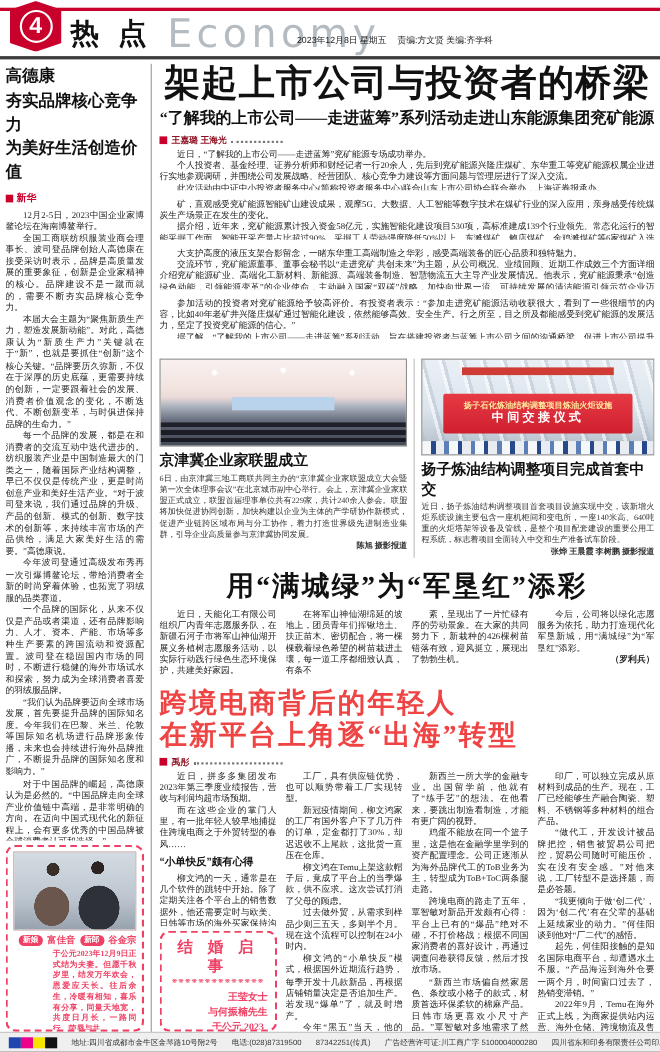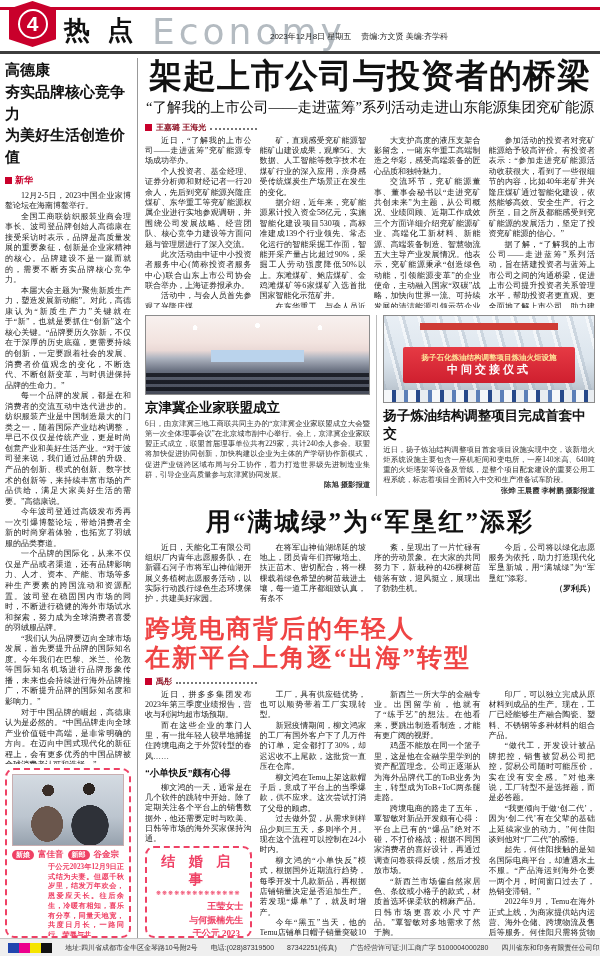--- a/index.html
+++ b/index.html
@@ -37,45 +37,45 @@
   .sidebar-text p{ text-indent:2em; }
   
   .notice{ border:2px dashed #ef4165; border-radius:9px; padding:4px 5px; margin-top:4px; background:#fff; }
   .notice-photo{ height:170px; overflow:hidden; }
   .couple-photo{ height:72px; border:1px solid #c9aeb0; background:
       radial-gradient(circle 6px at 32% 22%, #3a2e28 97%, rgba(0,0,0,0) 100%),
       radial-gradient(circle 6px at 69% 20%, #2b2420 97%, rgba(0,0,0,0) 100%),
       radial-gradient(ellipse 24% 42% at 31% 70%, #6a564c 60%, rgba(0,0,0,0) 61%),
       radial-gradient(ellipse 28% 48% at 70% 72%, #2e3138 60%, rgba(0,0,0,0) 61%),
       linear-gradient(180deg,#d4dbe2 0%,#bcc5cf 60%,#97a2ae 100%); }
-  .couple-names{ display:flex; justify-content:flex-start; align-items:center; gap:4px; margin:3px 0 2px; }
+  .couple-names{ display:flex; justify-content:flex-end; align-items:center; gap:4px; margin:3px 0 2px; }
   .pill{ background:#ef4165; color:#fff; border-radius:7px; padding:0 4px; font:bold 7px/10px "Liberation Sans",sans-serif; }
   .couple-names b{ color:#ef4165; font-size:8.5px; }
   .red-text{ color:#ef4165; font-size:7.2px; line-height:1.35; text-align:justify; font-weight:bold;margin-left:36px; }
   .red-text.center{ text-align:center; }
   .notice-text{ height:92px; overflow:hidden; }
   .notice-title{ color:#ef4165; font-weight:900; font-size:14px; text-align:center; letter-spacing:5px; margin-top:1px; }
   .notice-stars{ color:#ef4165; font-size:6px; text-align:center; letter-spacing:1px;
     white-space:nowrap; overflow:hidden; margin:1px 0 2px; }
   .notice-text .big{ font-size:9px; text-align:center; line-height:1.5; }
   
   main{ flex:1; padding-left:7px; display:flex; flex-direction:column; overflow:hidden; }
   .lead-headline{ font-size:33px; font-weight:900; text-align:center; letter-spacing:1px;
     line-height:1.08; margin:1px 0 3px; color:#111; }
-  .lead-subhead{ font-size:14.5px; font-weight:400; text-align:center; margin-bottom:4px; color:#111; }
+  .lead-subhead{ font-size:14.5px; font-weight:700; text-align:center; margin-bottom:4px; color:#111; }
   .byline-row{ display:flex; align-items:center; gap:4px; width:112px; margin:1px 0 3px; }
   .byline-row .sq{ width:7px; height:7px; background:#c9002b; flex:none; }
   .byline-row .name{ font:bold 8px "Liberation Sans",sans-serif; color:#8f1224; white-space:nowrap; }
   .byline-row .dots{ flex:1; border-bottom:2px dotted #777; height:5px; }
   .cols{ display:flex; gap:8px; }
   .col{ flex:1; overflow:hidden; font-size:8px; line-height:1.3; text-align:justify; min-width:0; }
   .col p{ text-indent:2em; }
   .col .subhead{ font:900 9.5px/1.4 "Liberation Sans",sans-serif; text-indent:0; margin:4px 0 3px; color:#111; }
   .col .credit{ text-align:right; text-indent:0; font-weight:bold; }
-  .cols-lead{ height:172px; margin-bottom:7px; }
+  .cols-lead{ height:172px; margin-bottom:18px;flex-direction:column; }
   .cols-green{ height:66px; margin-bottom:3px; }
   .cols-ecom{ flex:1; min-height:0; }
   .col-first{ display:flex; flex-direction:column; }
   .col-first .col-text{ flex:1; overflow:hidden; }
   
   .figures{ display:flex; margin-bottom:6px; }
   .figure-left{ flex:234; padding-right:6px; border-right:1px solid #bbb; min-width:0; }
   .figure-right{ flex:220; padding-left:6px; min-width:0; }
   .photo{ border:1px solid #8c8c8c; position:relative; overflow:hidden; }
   .photo-conference{ height:80px; background:

